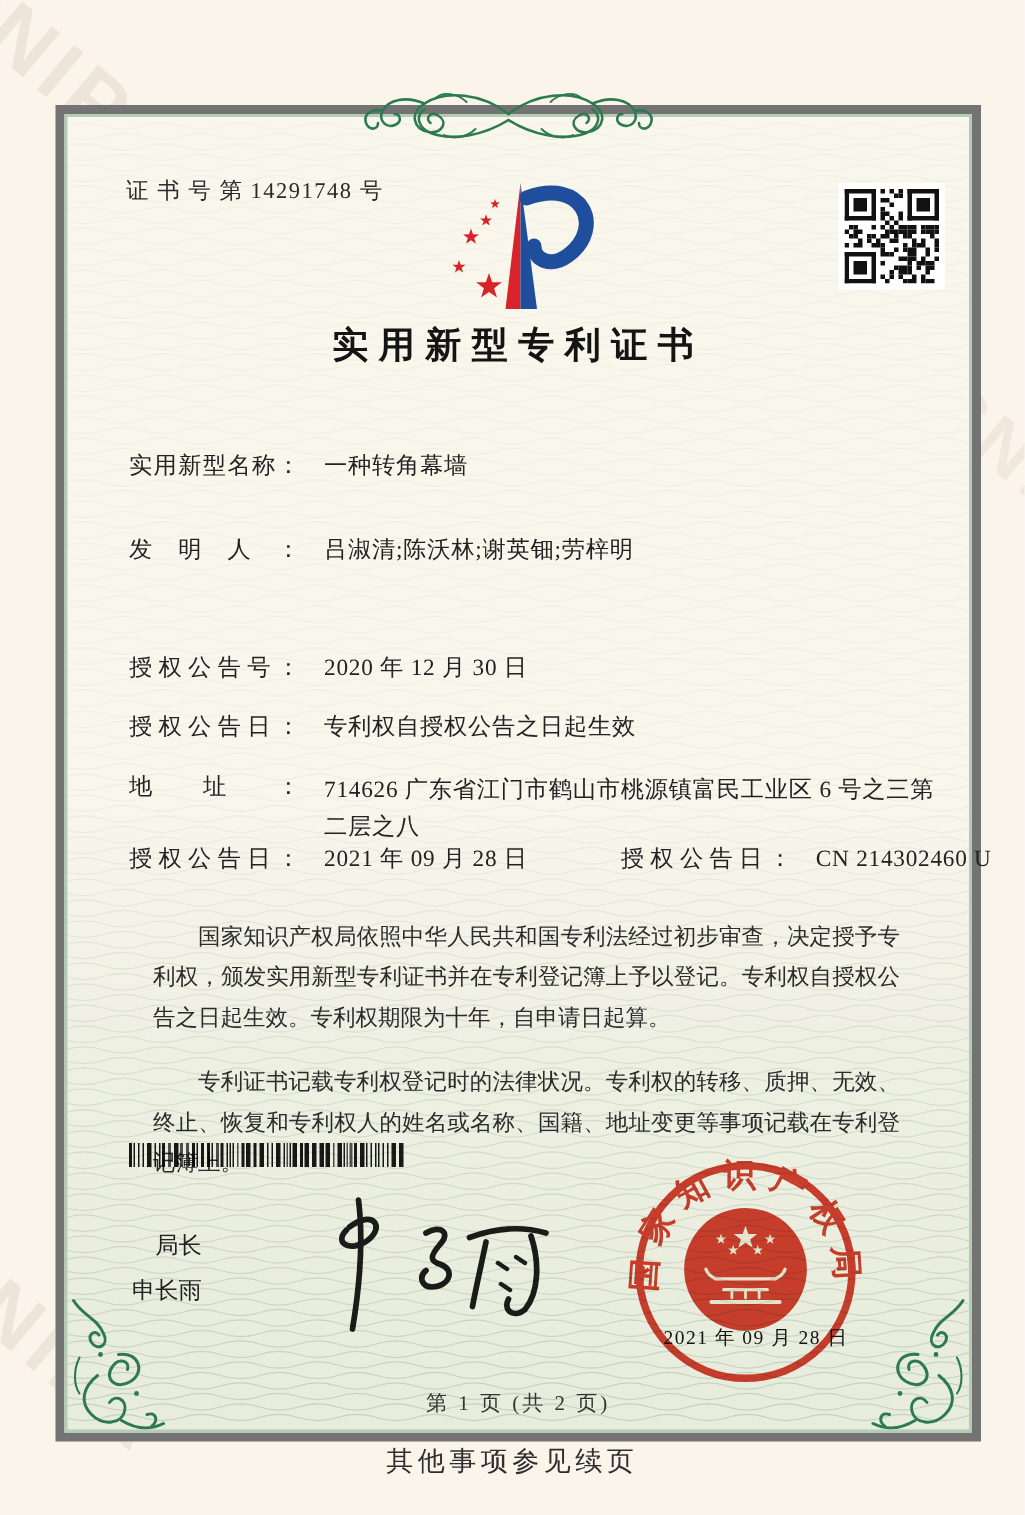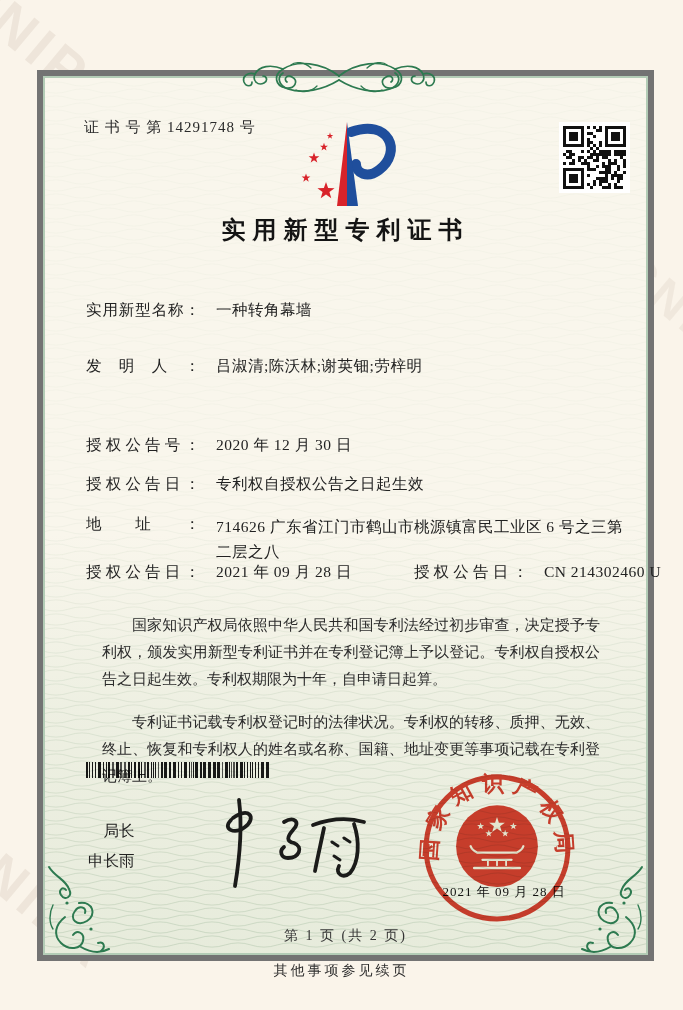--- a/index.html
+++ b/index.html
@@ -40,21 +40,21 @@
   
   .sig-block{position:absolute;left:45px;top:740px;font-size:15.5px;line-height:30px;color:#222;text-align:right;}
   .sig-script{position:absolute;left:148px;top:718px;mix-blend-mode:multiply;}
   
   .seal{position:absolute;left:374px;top:692px;mix-blend-mode:multiply;opacity:.95;}
   .seal-date{position:absolute;left:386px;top:807px;width:150px;font-size:13px;
              letter-spacing:1px;color:#141414;text-align:center;mix-blend-mode:multiply;white-space:nowrap;}
   .pageinfo{position:absolute;left:0;top:851px;width:605px;text-align:center;
             font-size:14px;letter-spacing:2px;color:#333;}
   .contnote{position:absolute;left:0;top:962px;width:683px;text-align:center;
-            font-size:14px;letter-spacing:3px;color:#2e2e2e;}
+            font-size:18px;letter-spacing:3px;color:#2e2e2e;}
 </style>
 </head>
 <body>
 
 <div class="page">
 
   <div class="wm" style="left:-58px;top:14px;font-size:56px;opacity:.10;">CNIPA</div>
   <div class="wm" style="left:398px;top:278px;font-size:48px;opacity:.12;">CNIPA</div>
   <div class="wm" style="left:606px;top:290px;font-size:48px;opacity:.08;">CNIPA</div>
   <div class="wm" style="left:116px;top:588px;font-size:50px;opacity:.07;">CNIPA</div>

